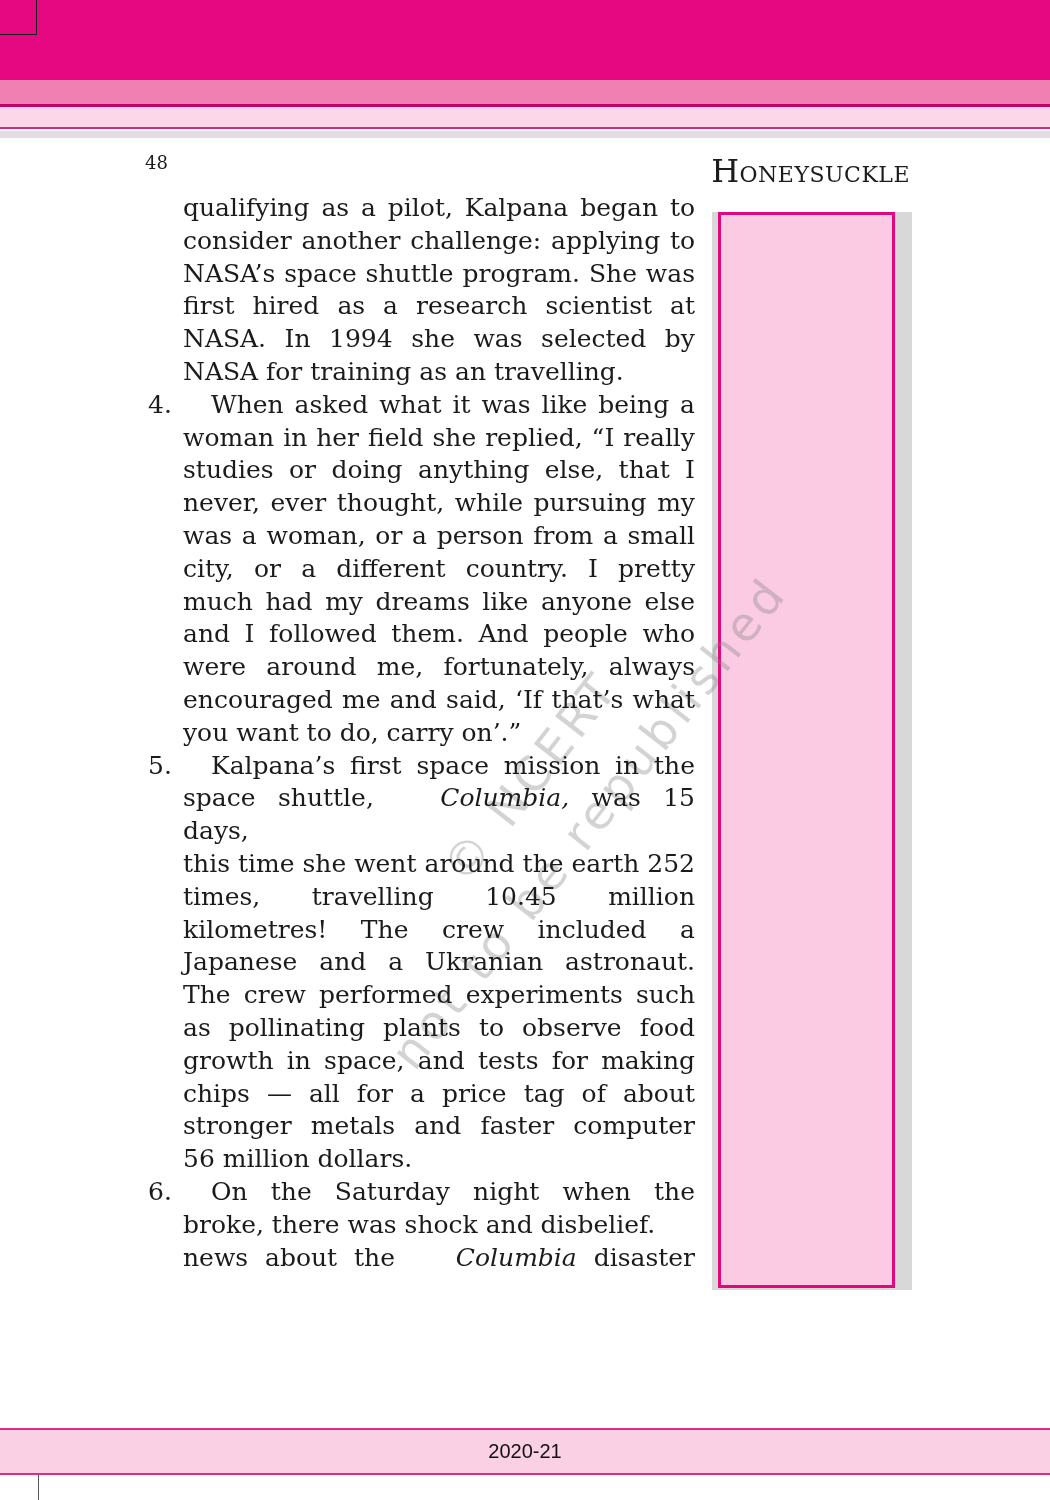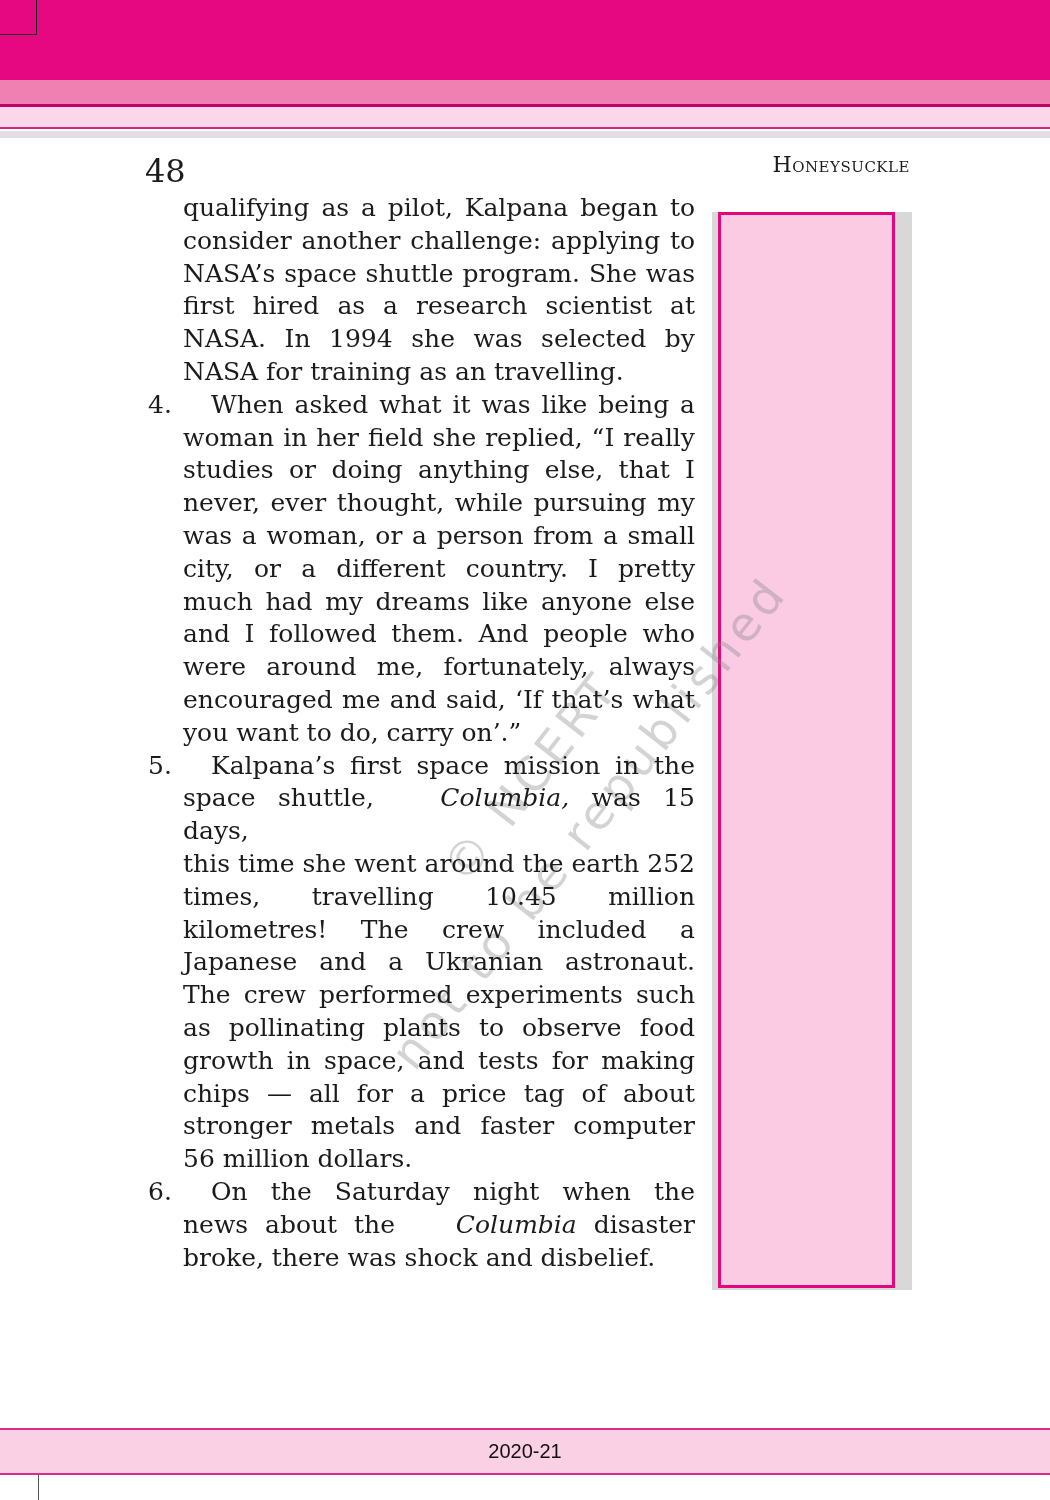--- a/index.html
+++ b/index.html
@@ -27,22 +27,22 @@
   .crop-bl-h { position: absolute; left: 0; top: 1462px; width: 38px; height: 1px; background: #555; }
   .crop-bl-v { position: absolute; left: 38px; top: 1462px; width: 1px; height: 38px; background: #555; }
 
   
   .running-head {
     position: absolute; left: 0; top: 152px; width: 1050px;
     display: flex; justify-content: space-between;
     padding: 0 140px 0 145px;
     color: #1c1c1c;
   }
-  .page-num { font-size: 32px; }
-  .book-title { font-variant: small-caps; font-size: 22px; letter-spacing: 0.5px; }
+  .page-num { font-size: 18px; }
+  .book-title { font-variant: small-caps; font-size: 32px; letter-spacing: 0.5px; }
 
   
   .watermark {
     position: absolute; left: 240px; top: 640px; width: 640px; height: 320px;
     display: flex; flex-direction: column; align-items: center; justify-content: center;
     transform: rotate(-52deg);
     pointer-events: none;
     font-family: "DejaVu Sans", sans-serif;
     font-size: 47px; letter-spacing: 5px;
     color: rgba(130,130,130,0.35);
@@ -143,22 +143,22 @@
         <div class="line"><span>The crew performed experiments such</span></div>
         <div class="line"><span>as pollinating plants to observe food</span></div>
         <div class="line"><span>growth in space, and tests for making</span></div>
         <div class="line"><span>chips — all for a price tag of about</span></div>
         <div class="line"><span>stronger metals and faster computer</span></div>
         <div class="line last"><span>56 million dollars.</span></div>
       </div>
       <div class="para">
         <div class="pnum">6.</div>
         <div class="line first"><span>On the Saturday night when the</span></div>
+        <div class="line last"><span>broke, there was shock and disbelief.</span></div>
         <div class="line"><span>news about the </span><span class="it">Columbia</span><span> disaster</span></div>
-        <div class="line last"><span>broke, there was shock and disbelief.</span></div>
       </div>
     </div>
 
   <div class="footer-bar">
     <span>2020-21</span>
   </div>
 
   <div class="crop-bl-h"></div>
   <div class="crop-bl-v"></div>
 

